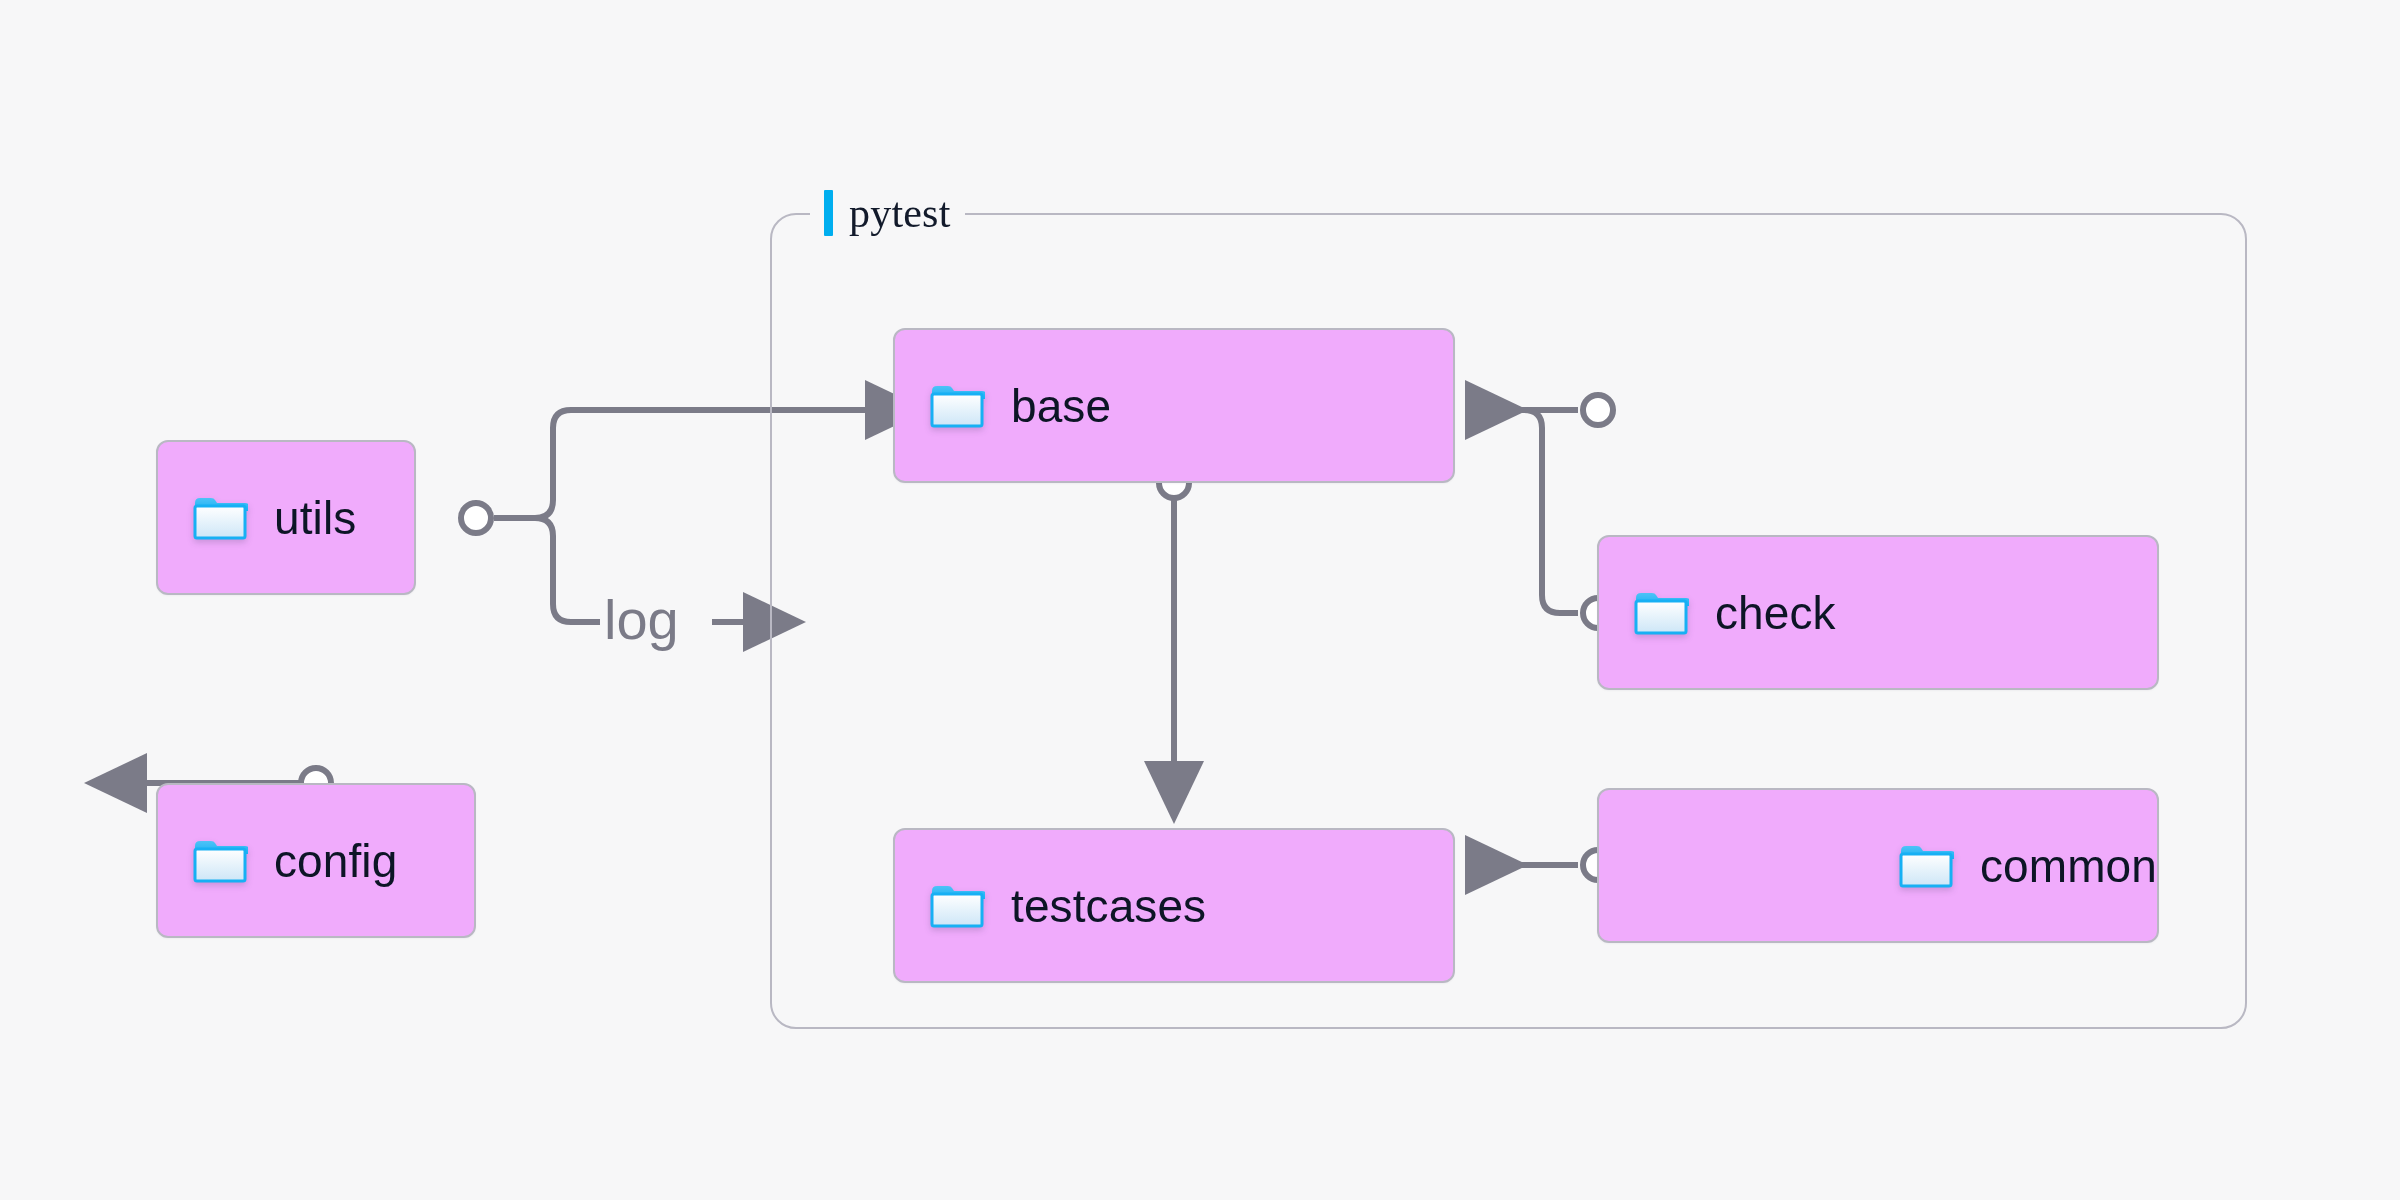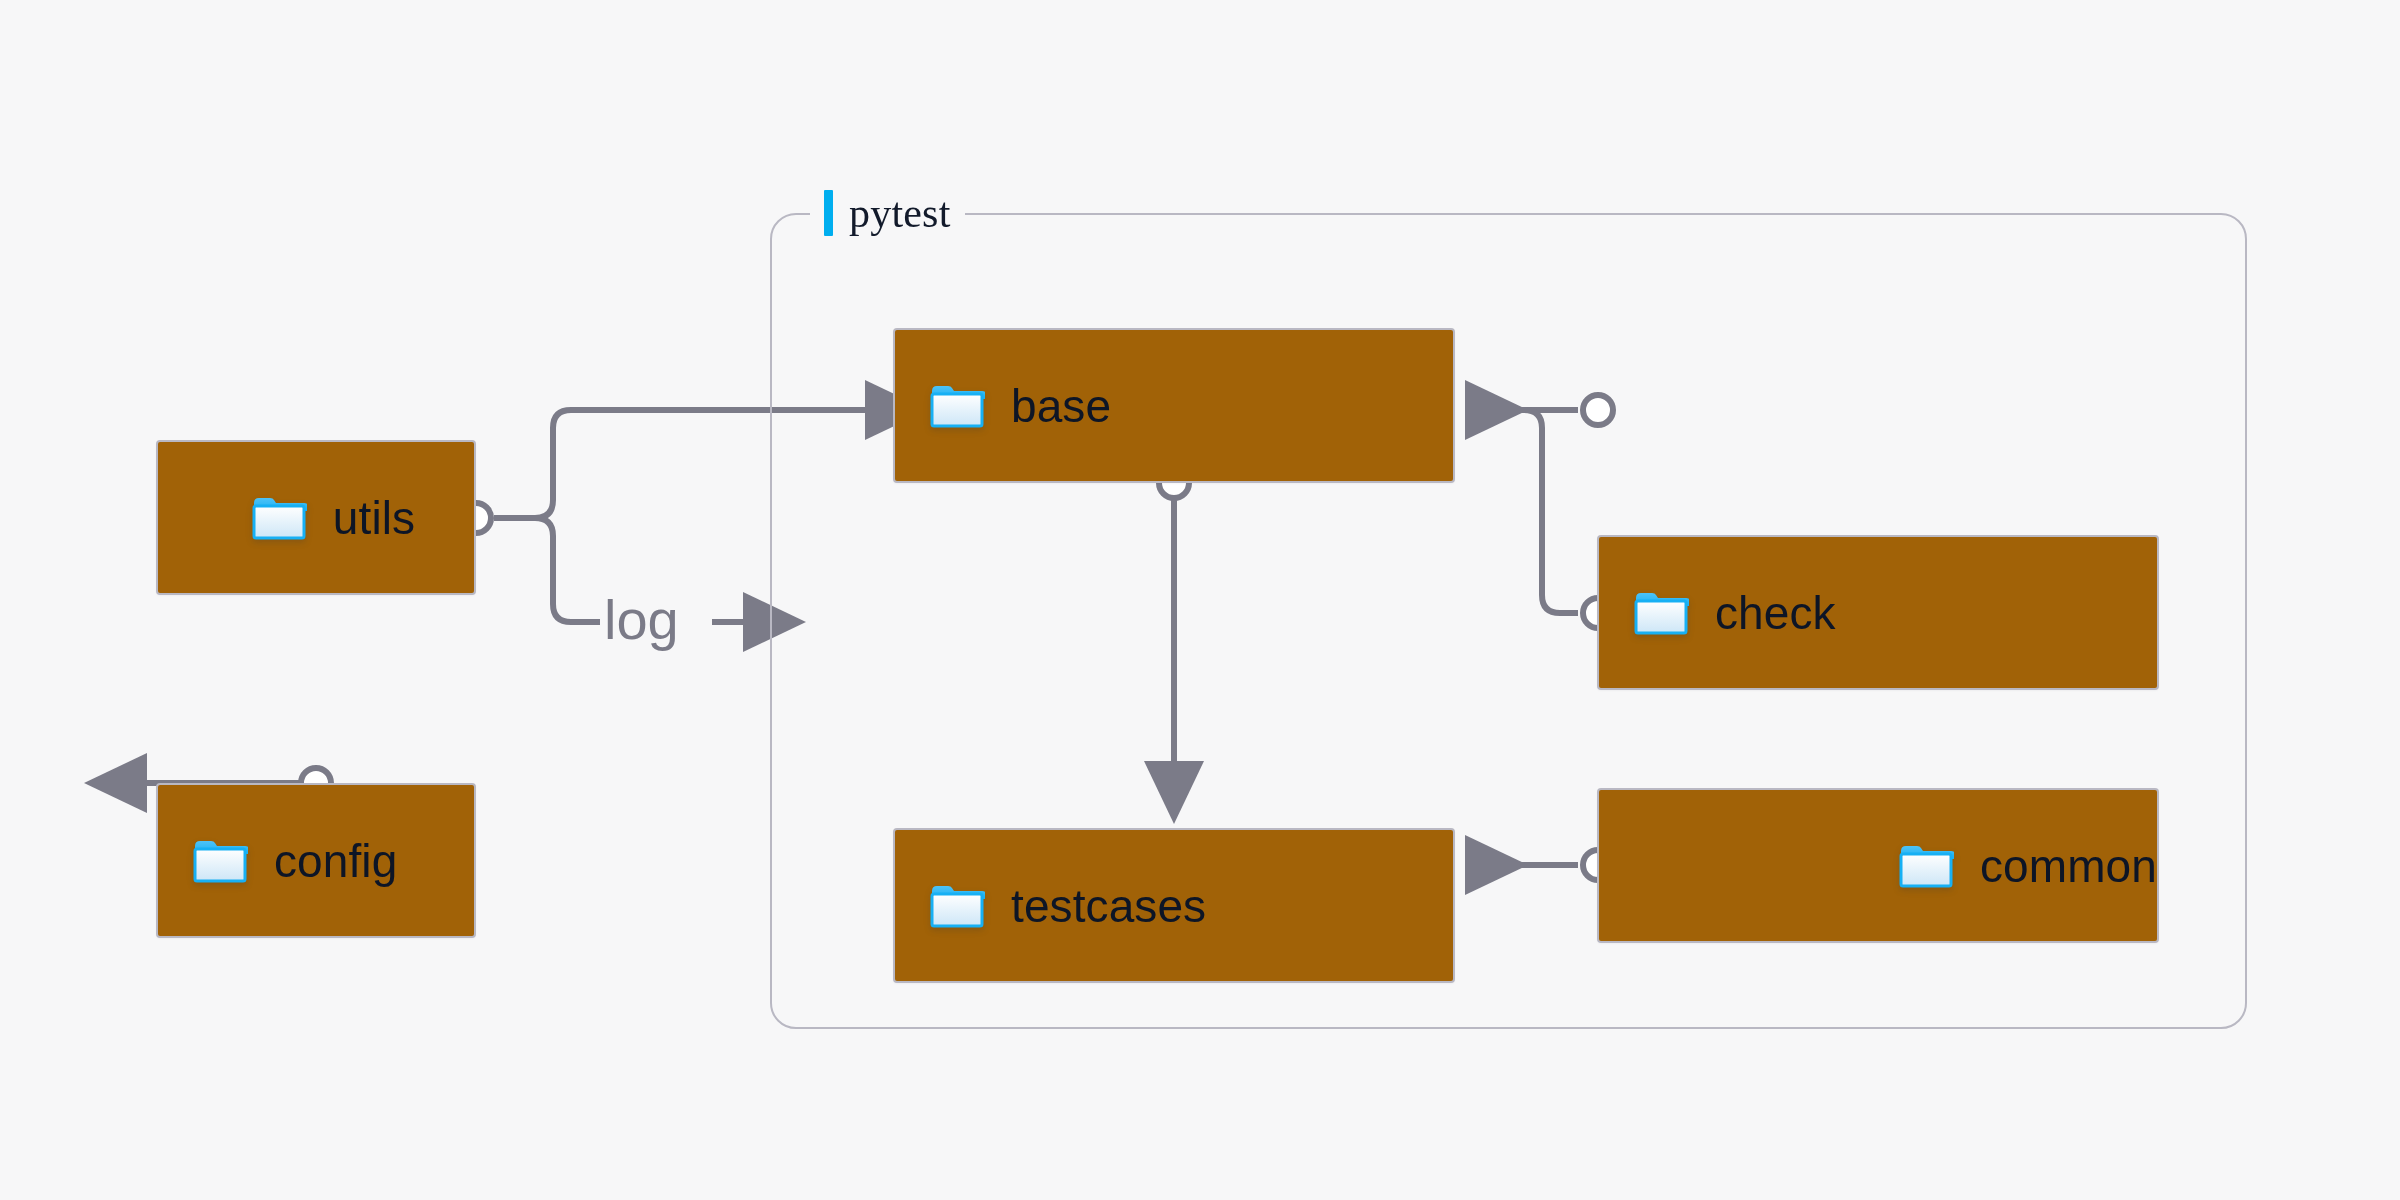--- a/index.html
+++ b/index.html
@@ -57,23 +57,23 @@
     color: #121a2b;
     letter-spacing: 0.2px;
     white-space: nowrap;
     line-height: 1;
   }
 
   
   .node {
     position: absolute;
     box-sizing: border-box;
-    background: #a16207;
+    background: #f0abfc;
     border: 2px solid #b9b8c3;
-    border-radius: 4px;
+    border-radius: 12px;
     display: flex;
     align-items: center;
     box-shadow: 0 1px 2px rgba(20,22,40,0.04);
   }
   .node-inner {
     display: flex;
     align-items: center;
     gap: 26px;
     padding-left: 34px;
   }
@@ -157,21 +157,21 @@
       <circle cx="1598" cy="865" r="15"></circle>
     </g>
   </svg>
 
   <div class="group-box" style="left:770px; top:213px; width:1477px; height:816px;"></div>
   <div class="group-label-wrap" style="left:810px; top:186px;font-family:Liberation Serif, serif;">
     <span class="group-bar"></span>
     <span class="group-label">pytest</span>
   </div>
 
-  <div class="node" style="left:156px; top:440px; width:320px; height:155px;justify-content:center;">
+  <div class="node" style="left:156px; top:440px; width:260px; height:155px;">
     <div class="node-inner">
       <svg class="folder-ico" viewBox="0 0 56 48">
         <path d="M3 9 q0-5 5-5 h11 q3 0 4 2 l2 3 h28 q5 0 5 5 v3 H3 z" fill="url(#folderTabGrad)"></path>
         <rect x="3" y="12" width="50" height="32" rx="2" fill="url(#folderGrad)" stroke="#17b0f4" stroke-width="3"></rect>
       </svg>
       <span class="node-label">utils</span>
     </div>
   </div>
 
   <div class="node" style="left:156px; top:783px; width:320px; height:155px;">

